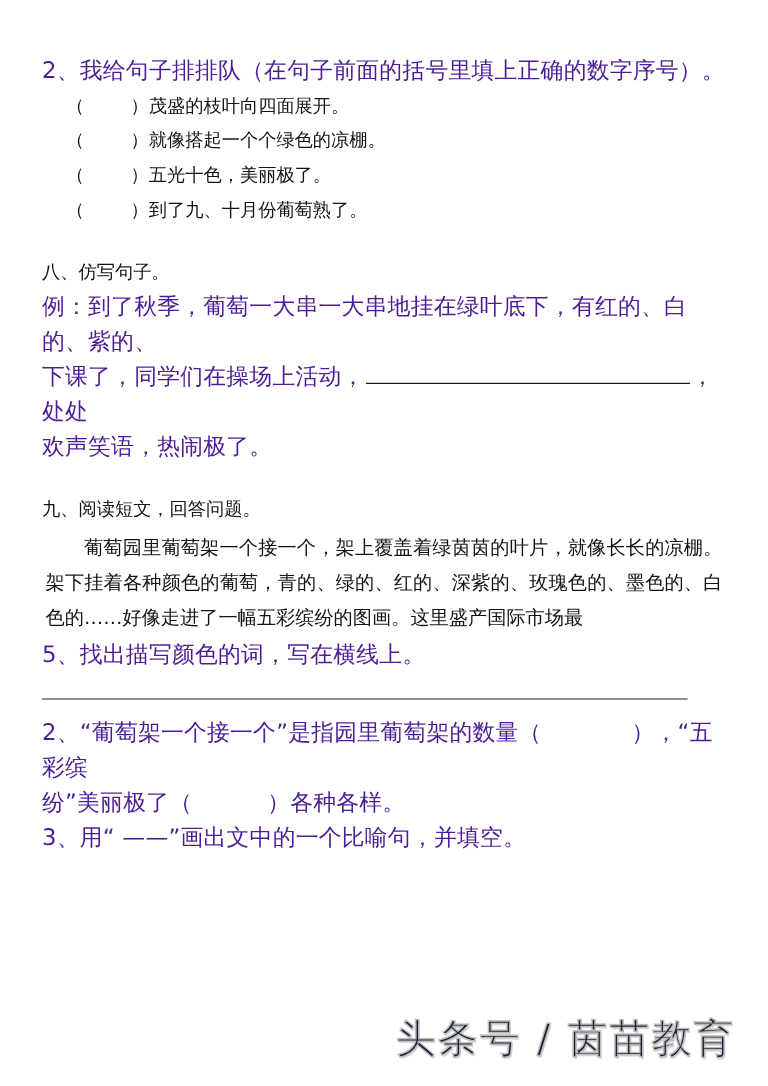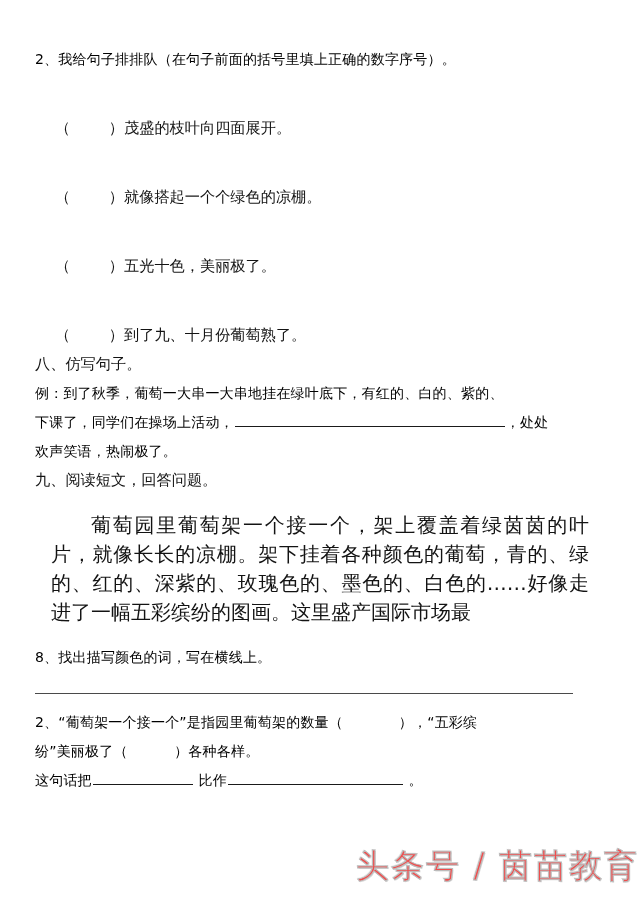--- a/index.html
+++ b/index.html
@@ -25,55 +25,55 @@
 
   .content {
     position: absolute;
     left: 35px;
     top: 45px;
     width: 570px;
   }
 
   
   .line {
-    font-size: 14px;
+    font-size: 19px;
     line-height: 29px;
     letter-spacing: 0.2px;
     white-space: pre-wrap;
-    color: #000000;
+    color: #4c1d95;
   }
 
   
   .bracket-row {
     font-size: 15.2px;
     line-height: 29px;
     padding-left: 20px;
     white-space: pre;
     color: #131313;
-    margin-top: 40px;
   }
   .bracket-row .paren {
     letter-spacing: 0;
   }
 
   .section-head {
     font-size: 15.2px;
     line-height: 29px;
     color: #131313;
+    margin-top: 23px;
   }
 
   
   .passage {
-    font-size: 20px;
+    font-size: 16px;
     line-height: 29px;
     text-align: justify;
     text-justify: inter-character;
     text-indent: 2em;
     color: #131313;
-    margin: 16px;
+    margin: 3px;
   }
 
   
   .blank {
     display: inline-block;
     border-bottom: 1.4px solid #1a1a1a;
     vertical-align: baseline;
     height: 15px;
     margin: 0 1px;
   }
@@ -85,26 +85,26 @@
   .answer-rule {
     width: 538px;
     height: 0;
     border-bottom: 1.3px solid #4a4a4a;
     margin: 21px 0 14px 0;
   }
 
   
   .watermark {
     position: absolute;
-    left: 356px;
+    left: 330px;
     top: 846px;
     font-size: 33px;
     line-height: 40px;
     font-family: "DejaVu Sans", "Liberation Sans", sans-serif;
-    color: #ef4444;
+    color: #0f172a;
     -webkit-text-stroke: 1.1px #b9b9b9;
     text-shadow:
        1px 1px 0 #d6d6d6,
       -1px -1px 0 #e8e8e8;
     white-space: nowrap;
     letter-spacing: 2px;
     opacity: 0.95;
     user-select: none;
   }
 </style>
@@ -123,26 +123,26 @@
 
     <div class="section-head">八、仿写句子。</div>
     <div class="line">例：到了秋季，葡萄一大串一大串地挂在绿叶底下，有红的、白的、紫的、</div>
 
     <div class="line"><span>下课了，同学们在操场上活动，</span><span class="blank blank-long"></span><span>，处处</span></div>
     <div class="line">欢声笑语，热闹极了。</div>
 
     <div class="section-head">九、阅读短文，回答问题。</div>
     <p class="passage">葡萄园里葡萄架一个接一个，架上覆盖着绿茵茵的叶片，就像长长的凉棚。架下挂着各种颜色的葡萄，青的、绿的、红的、深紫的、玫瑰色的、墨色的、白色的……好像走进了一幅五彩缤纷的图画。这里盛产国际市场最</p>
 
-    <div class="line">8、找出描写颜色的词，写在横线上。</div>
+    <div class="line">5、找出描写颜色的词，写在横线上。</div>
 
     <div class="answer-rule"></div>
 
     <div class="line">2、“葡萄架一个接一个”是指园里葡萄架的数量（            ），“五彩缤</div>
     <div class="line">纷”美丽极了（          ）各种各样。</div>
 
+    <div class="line">3、用“ ——”画出文中的一个比喻句，并填空。</div>
 
-    <div class="line"><span>这句话把</span><span class="blank blank-short"></span><span> 比作</span><span class="blank blank-medium"></span><span> 。</span></div>
 
   </div>
 
   <div class="watermark">头条号 / 茵苗教育</div>
 </div>
 
 </body></html>

